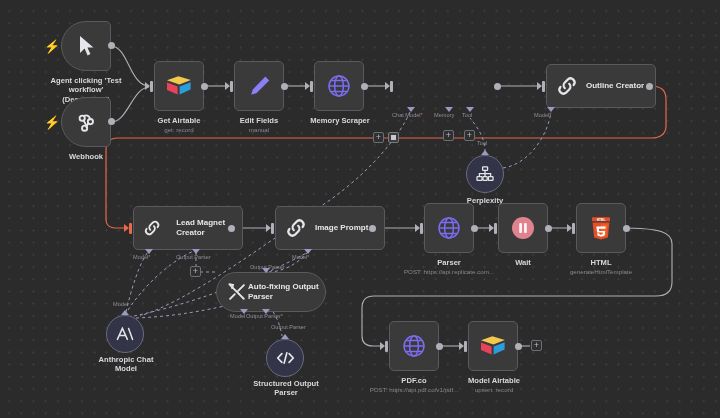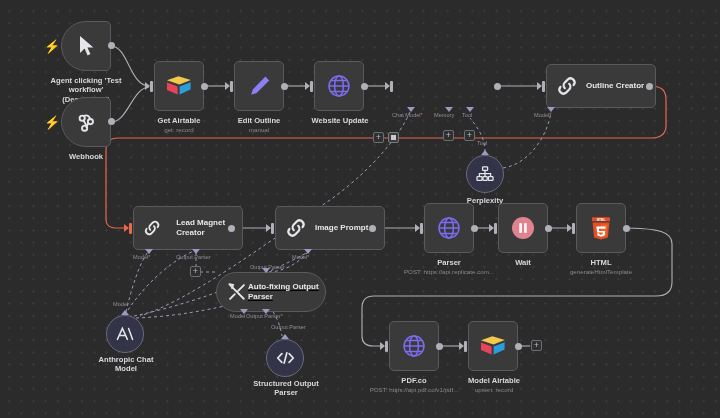--- a/index.html
+++ b/index.html
@@ -34,21 +34,21 @@
   .node.wide {
     width: 110px; height: 44px;
     justify-content: flex-start;
     padding-left: 9px;
     gap: 8px;
   }
   .node.pill {
     border-radius: 22px;
     width: 110px; height: 40px;
     justify-content: flex-start;
-    padding-left: 10px; gap: 1px; text-decoration: underline;
+    padding-left: 10px; gap: 1px;
   }
   .node.circle {
     width: 38px; height: 38px;
     border-radius: 50%;
     background: #343448;
     border: 1px solid #6a6a80;
   }
 
   .nodelabel {
     position: absolute;
@@ -240,33 +240,33 @@
   <div class="nodelabel" style="left:134px;top:116px;width:90px;">Get Airtable</div>
   <div class="nodesub" style="left:134px;top:126px;width:90px;">get: record</div>
 
   <div class="portin arrow" style="left:230px;top:81px;"></div>
   <div class="node sq" style="left:234px;top:61px;">
     <svg class="icon" width="23" height="23" viewBox="0 0 23 23">
       <path d="M17.4 1.6 L21.2 5.4 L8.4 18.2 L3.2 19.8 L4.8 14.6 Z" fill="#8b7ff5"></path>
     </svg>
   </div>
   <div class="port" style="left:281px;top:83px;"></div>
-  <div class="nodelabel" style="left:214px;top:116px;width:90px;">Edit Outline</div>
+  <div class="nodelabel" style="left:214px;top:116px;width:90px;">Edit Fields</div>
   <div class="nodesub" style="left:214px;top:126px;width:90px;">manual</div>
 
   <div class="portin arrow" style="left:310px;top:81px;"></div>
   <div class="node sq" style="left:314px;top:61px;">
     <svg class="icon ic-globe" width="24" height="24" viewBox="0 0 24 24" fill="none" stroke="#7b6cf0" stroke-width="1.5">
       <circle cx="12" cy="12" r="10"></circle>
       <ellipse cx="12" cy="12" rx="4.4" ry="10"></ellipse>
       <path d="M2 12 H22 M4 6.4 H20 M4 17.6 H20"></path>
     </svg>
   </div>
   <div class="port" style="left:361px;top:83px;"></div>
-  <div class="nodelabel" style="left:294px;top:116px;width:92px;">Website Update</div>
+  <div class="nodelabel" style="left:294px;top:116px;width:92px;">Memory Scraper</div>
 
   <div class="portin arrow" style="left:390px;top:81px;"></div>
   <div class="port" style="left:494px;top:83px;"></div>
 
   <div class="subport" style="left:407px;top:107px;"></div>
   <div class="conlabel" style="left:392px;top:112px;">
     <span>Chat Model</span><span class="req">*</span>
   </div>
   <div class="subport" style="left:445px;top:107px;"></div>
   <div class="conlabel" style="left:434px;top:112px;">Memory</div>

